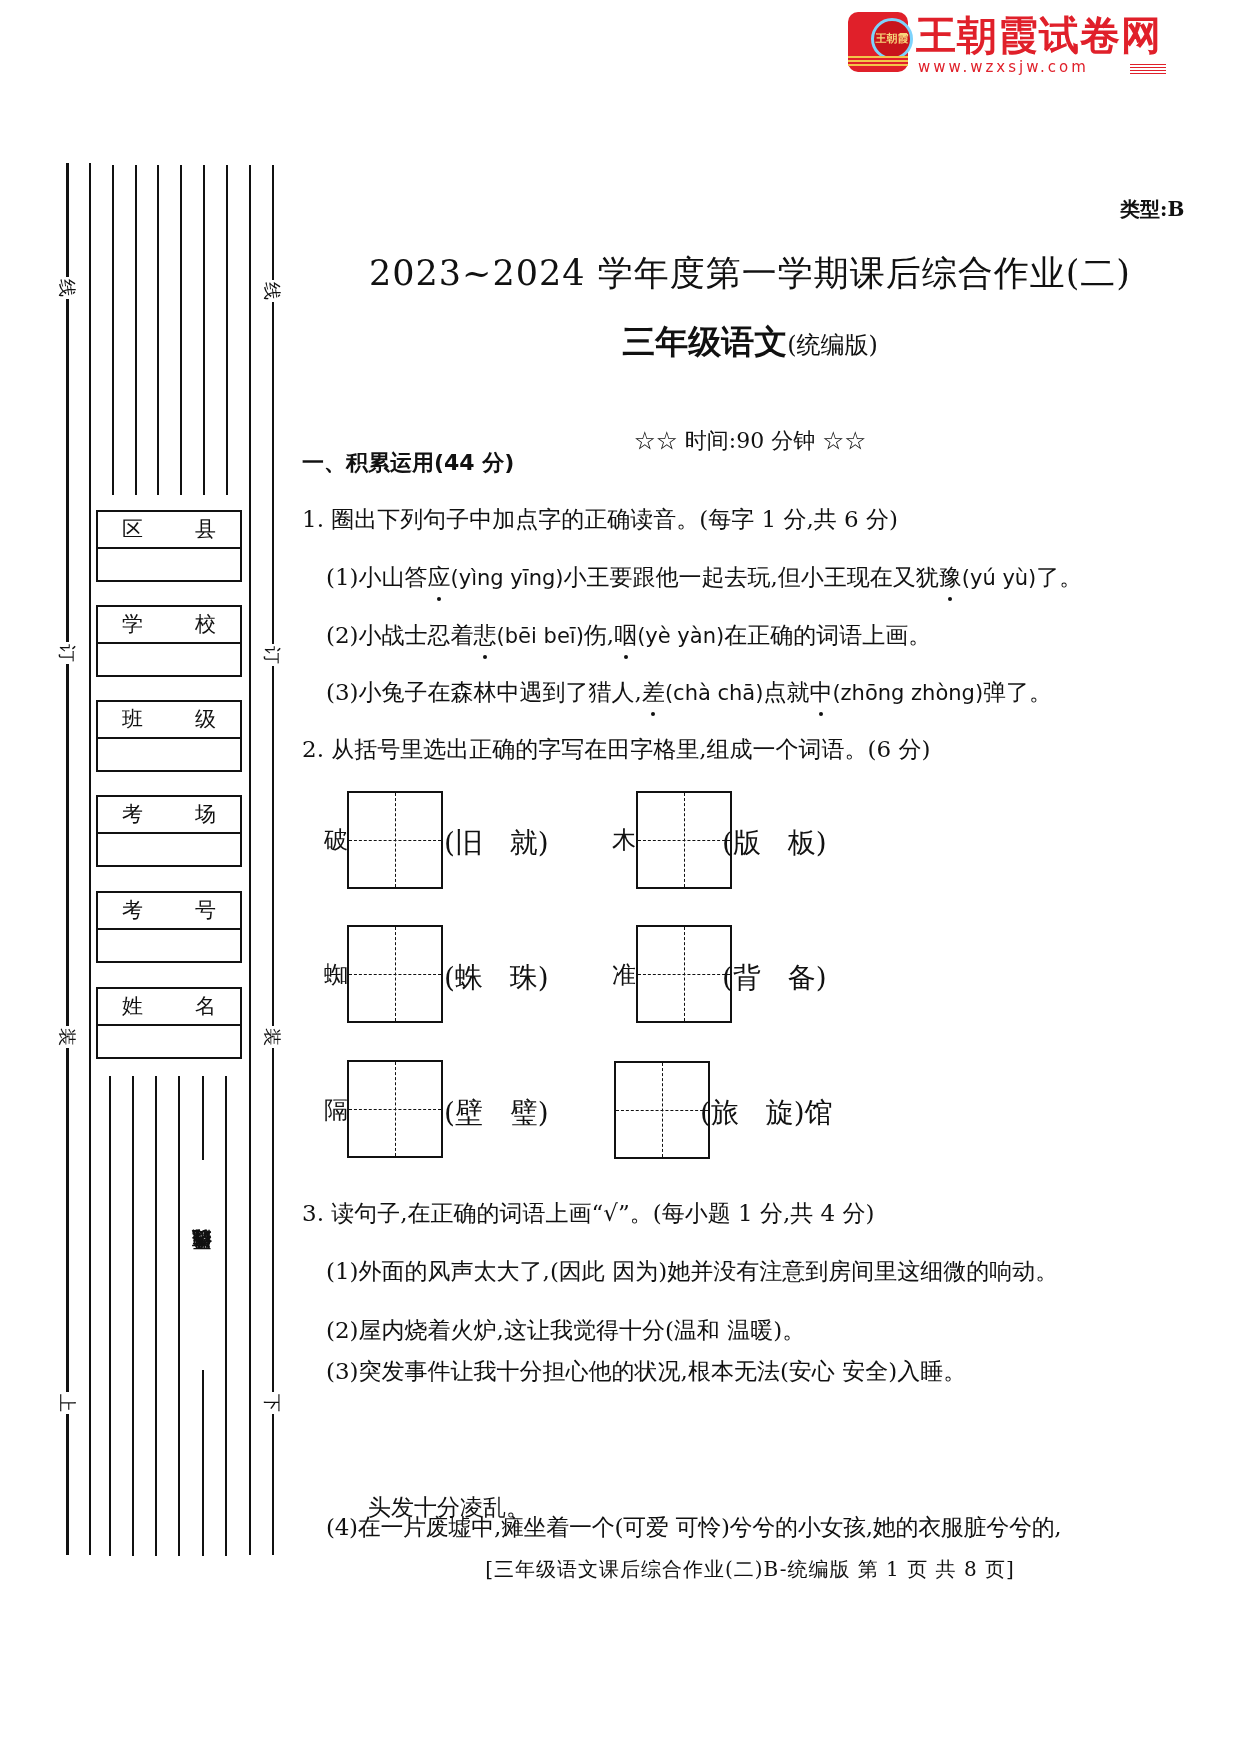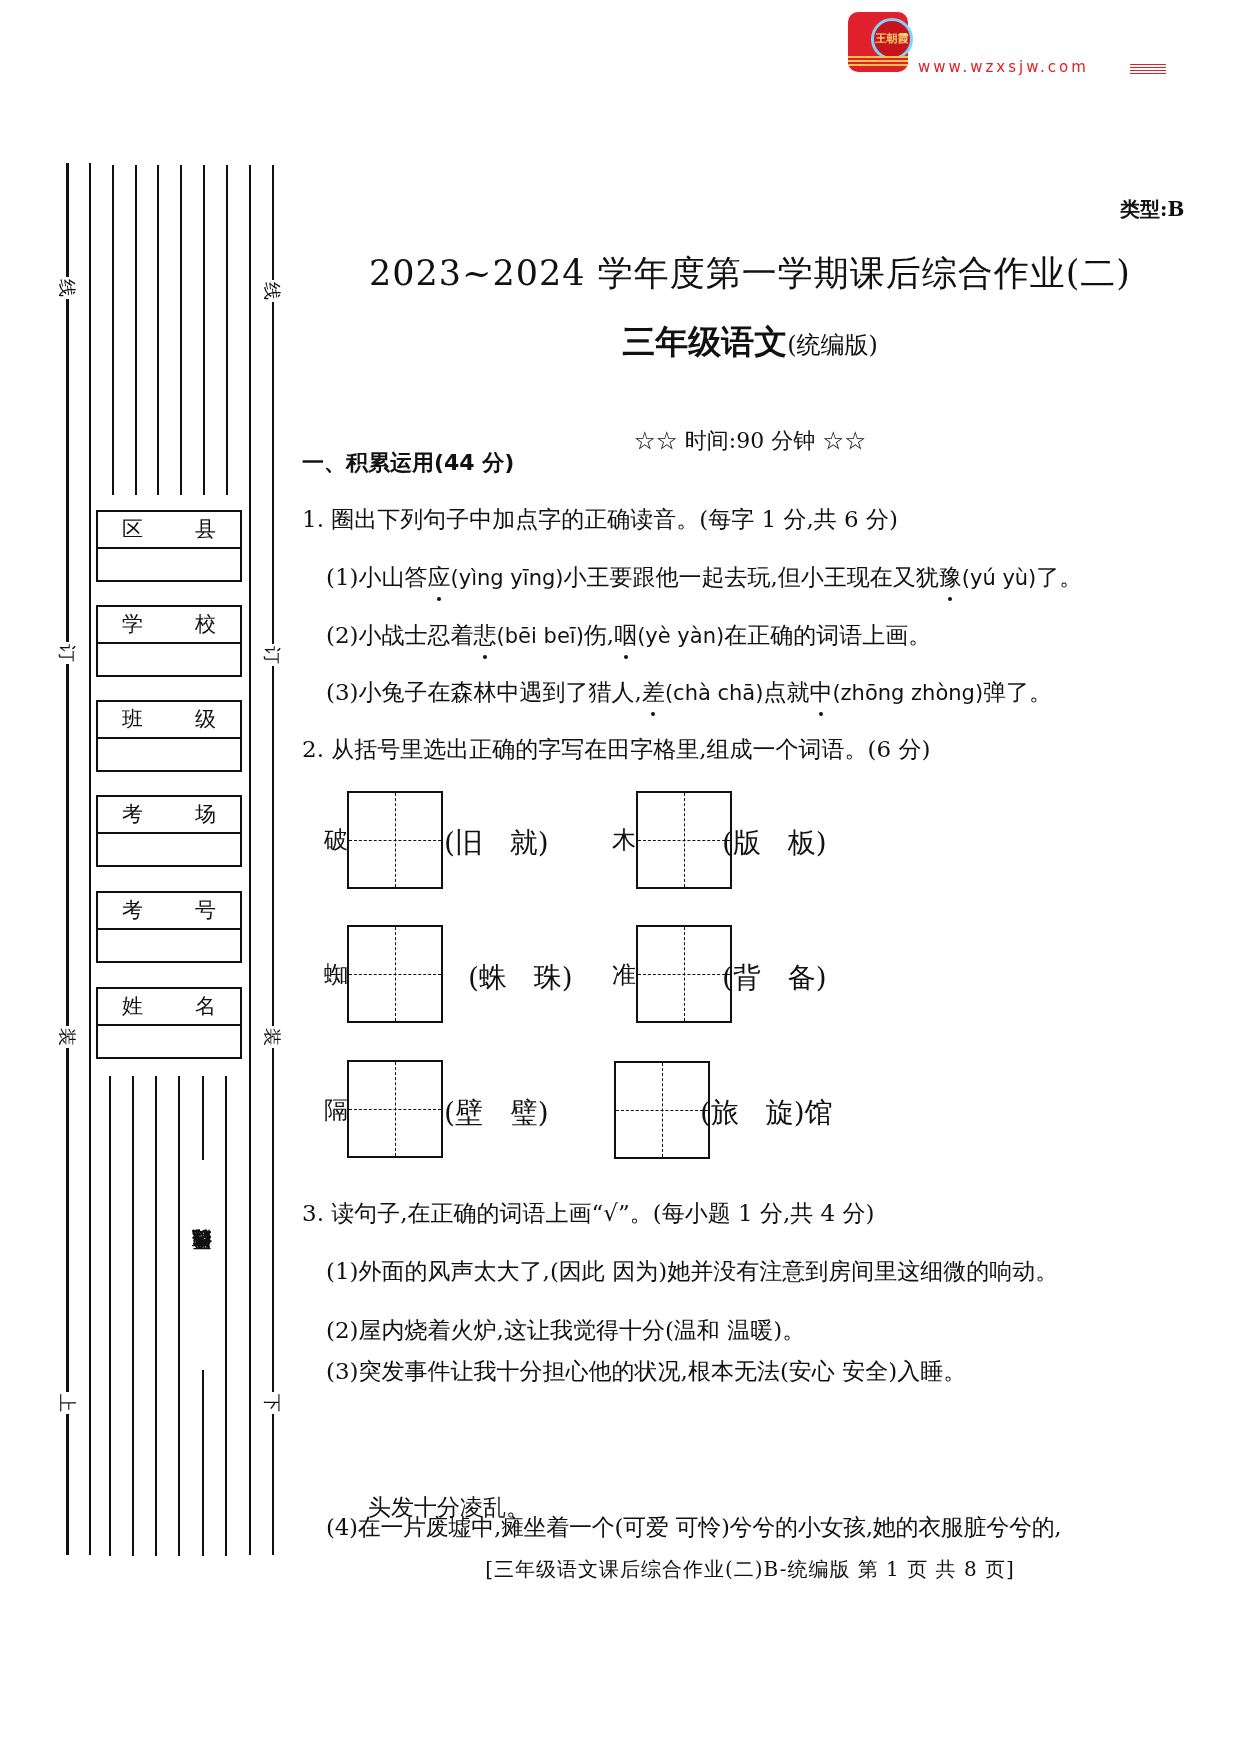--- a/index.html
+++ b/index.html
@@ -64,20 +64,21 @@
 </head>
 <body>
 
 <div class="abs logo">
   <div class="logo-badge">
     <div class="ring">
         <span>王朝霞</span>
       </div>
     <div class="stripes"></div>
   </div>
+  <div class="logo-name">王朝霞试卷网</div>
   <div class="logo-url">www.wzxsjw.com</div>
   <div class="logo-waves"></div>
 </div>
 
 <div>
   <div class="vline thick" style="left:66px; top:163px; height:1392px;"></div>
   <div class="vline" style="left:89px; top:163px; height:1392px;"></div>
   <div class="vline" style="left:112px; top:165px; height:330px;"></div>
   <div class="vline" style="left:135px; top:165px; height:330px;"></div>
   <div class="vline" style="left:157px; top:165px; height:330px;"></div>
@@ -167,21 +168,21 @@
 <div class="tzg-pre" style="left:324px; top:824px;">破</div>
 <div class="tzg" style="left:347px; top:791px;"></div>
 <div class="tzg-opt" style="left:444px; top:824px;">(旧   就)</div>
 
 <div class="tzg-pre" style="left:612px; top:824px;">木</div>
 <div class="tzg" style="left:636px; top:791px;"></div>
 <div class="tzg-opt" style="left:722px; top:824px;">(版   板)</div>
 
 <div class="tzg-pre" style="left:324px; top:959px;">蜘</div>
 <div class="tzg" style="left:347px; top:925px;"></div>
-<div class="tzg-opt" style="left:444px; top:959px;padding-left:24px;">(蛛   珠)</div>
+<div class="tzg-opt" style="left:444px; top:959px;">(蛛   珠)</div>
 
 <div class="tzg-pre" style="left:612px; top:959px;">准</div>
 <div class="tzg" style="left:636px; top:925px;"></div>
 <div class="tzg-opt" style="left:722px; top:959px;">(背   备)</div>
 
 <div class="tzg-pre" style="left:324px; top:1094px;">隔</div>
 <div class="tzg" style="left:347px; top:1060px;"></div>
 <div class="tzg-opt" style="left:444px; top:1094px;">(壁   璧)</div>
 
 <div class="tzg" style="left:614px; top:1061px;"></div>

